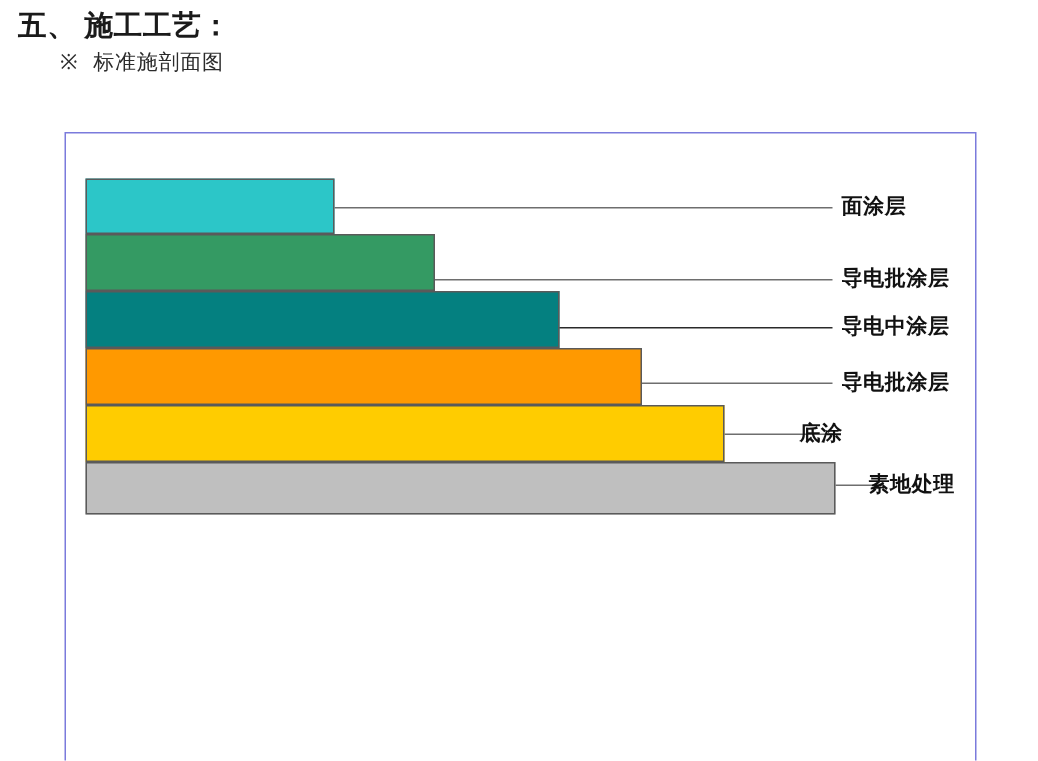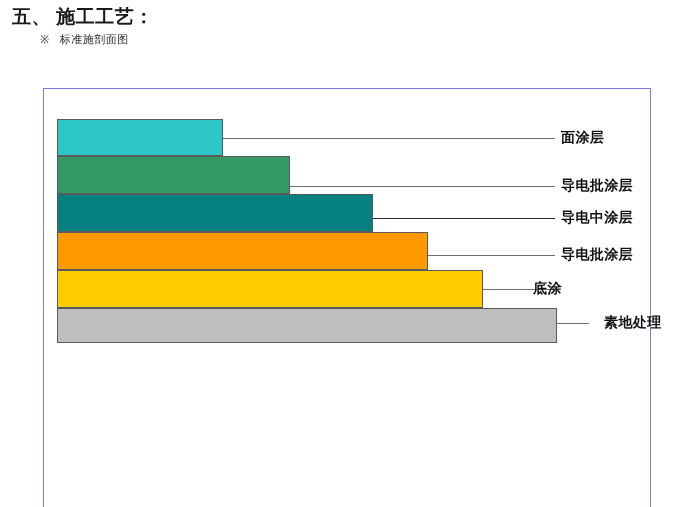--- a/index.html
+++ b/index.html
@@ -30,21 +30,21 @@
     font-size: 19px;
     font-weight: bold;
     letter-spacing: 0.5px;
     color: #1a1a1a;
     white-space: nowrap;
   }
   #subsection-line {
     position: absolute;
     left: 40px;
     top: 31px;
-    font-size: 11px;
+    font-size: 14px;
     color: #2b2b2b;
     white-space: nowrap;
     letter-spacing: 0.5px;
   }
   #subsection-marker {
     display: inline-block;
     margin-right: 10px;
   }
 
   
@@ -115,15 +115,15 @@
       <div class="leader-line strong" style="left: 329px; top: 129px; width: 182px;"></div>
       <div class="layer-label" style="left: 517px; top: 120px;">导电中涂层</div>
       <div class="layer-bar" style="left: 13px; top: 143px; width: 371px; height: 38px; background: rgb(255, 153, 0);"></div>
       <div class="leader-line" style="left: 384px; top: 166px; width: 127px;"></div>
       <div class="layer-label" style="left: 517px; top: 157px;">导电批涂层</div>
       <div class="layer-bar" style="left: 13px; top: 181px; width: 426px; height: 38px; background: rgb(255, 204, 0);"></div>
       <div class="leader-line" style="left: 439px; top: 200px; width: 72px;"></div>
       <div class="layer-label" style="left: 489px; top: 191px;">底涂</div>
       <div class="layer-bar" style="left: 13px; top: 219px; width: 500px; height: 35px; background: rgb(191, 191, 191);"></div>
       <div class="leader-line" style="left: 513px; top: 234px; width: 32px;"></div>
-      <div class="layer-label" style="left: 560px; top: 225px; text-align: center;">素地处理</div>
+      <div class="layer-label" style="left: 535px; top: 225px; text-align: center;">素地处理</div>
     </div>
 </div>
 
 </body></html>

